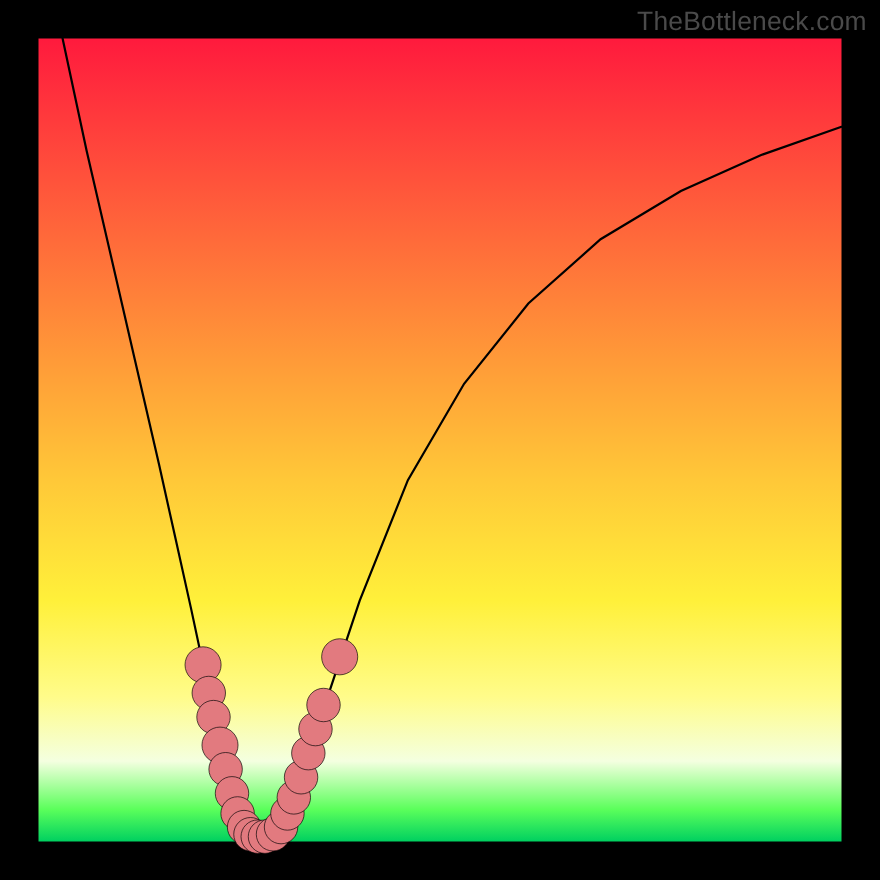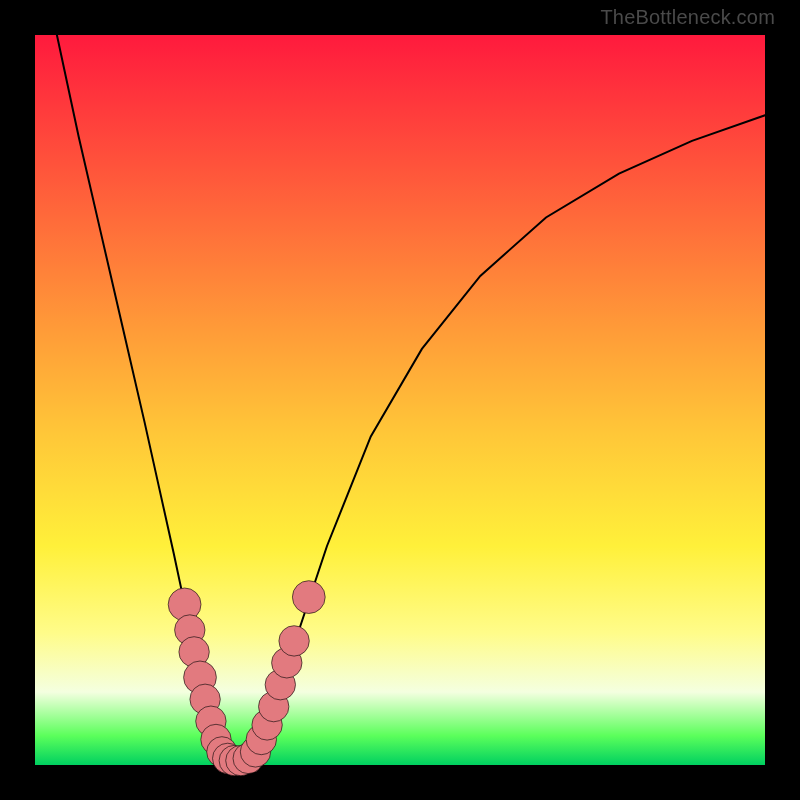--- a/index.html
+++ b/index.html
@@ -35,23 +35,23 @@
       #fff03a 70%,
       #fffc8a 82%,
       #f4ffe0 90%,
       #5bff5b 96%,
       #00d060 100%
     );
   }
   .watermark {
     position: absolute;
     top: 6px;
-    right: 25px;
+    right: 12px;
     color: #4a4a4a;
-    font-size: 20px;
+    font-size: 24px;
     font-weight: 500;
     letter-spacing: 0.2px;
     user-select: none;
   }
   svg.curve {
     position: absolute;
     left: 0;
     top: 0;
     width: 730px;
     height: 730px;

